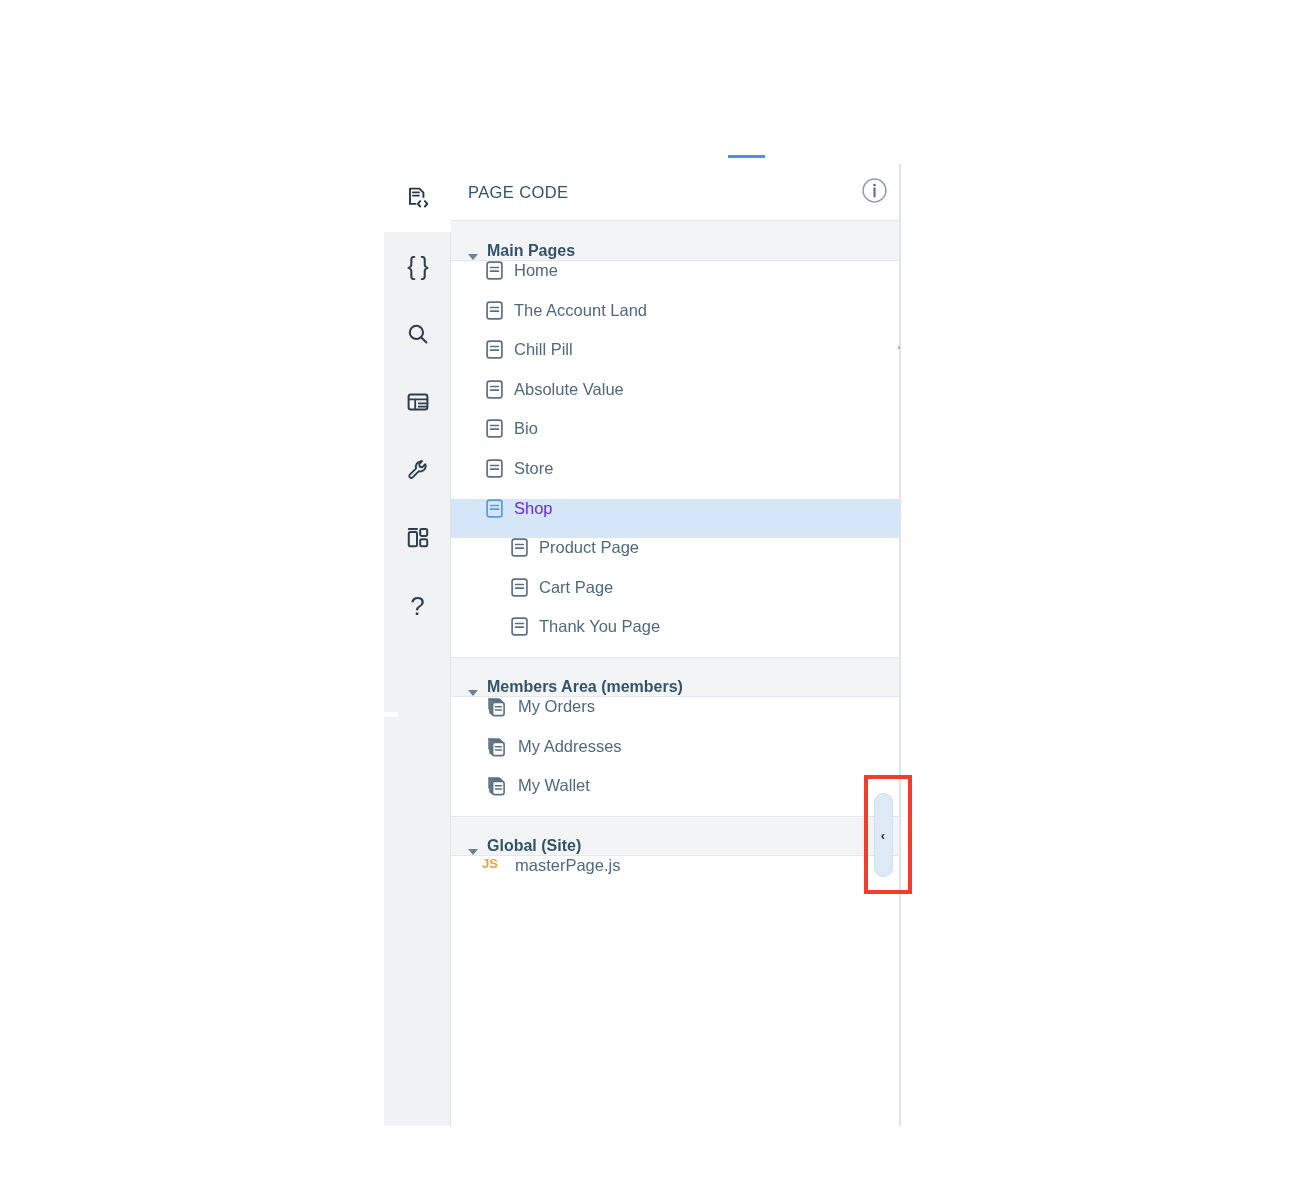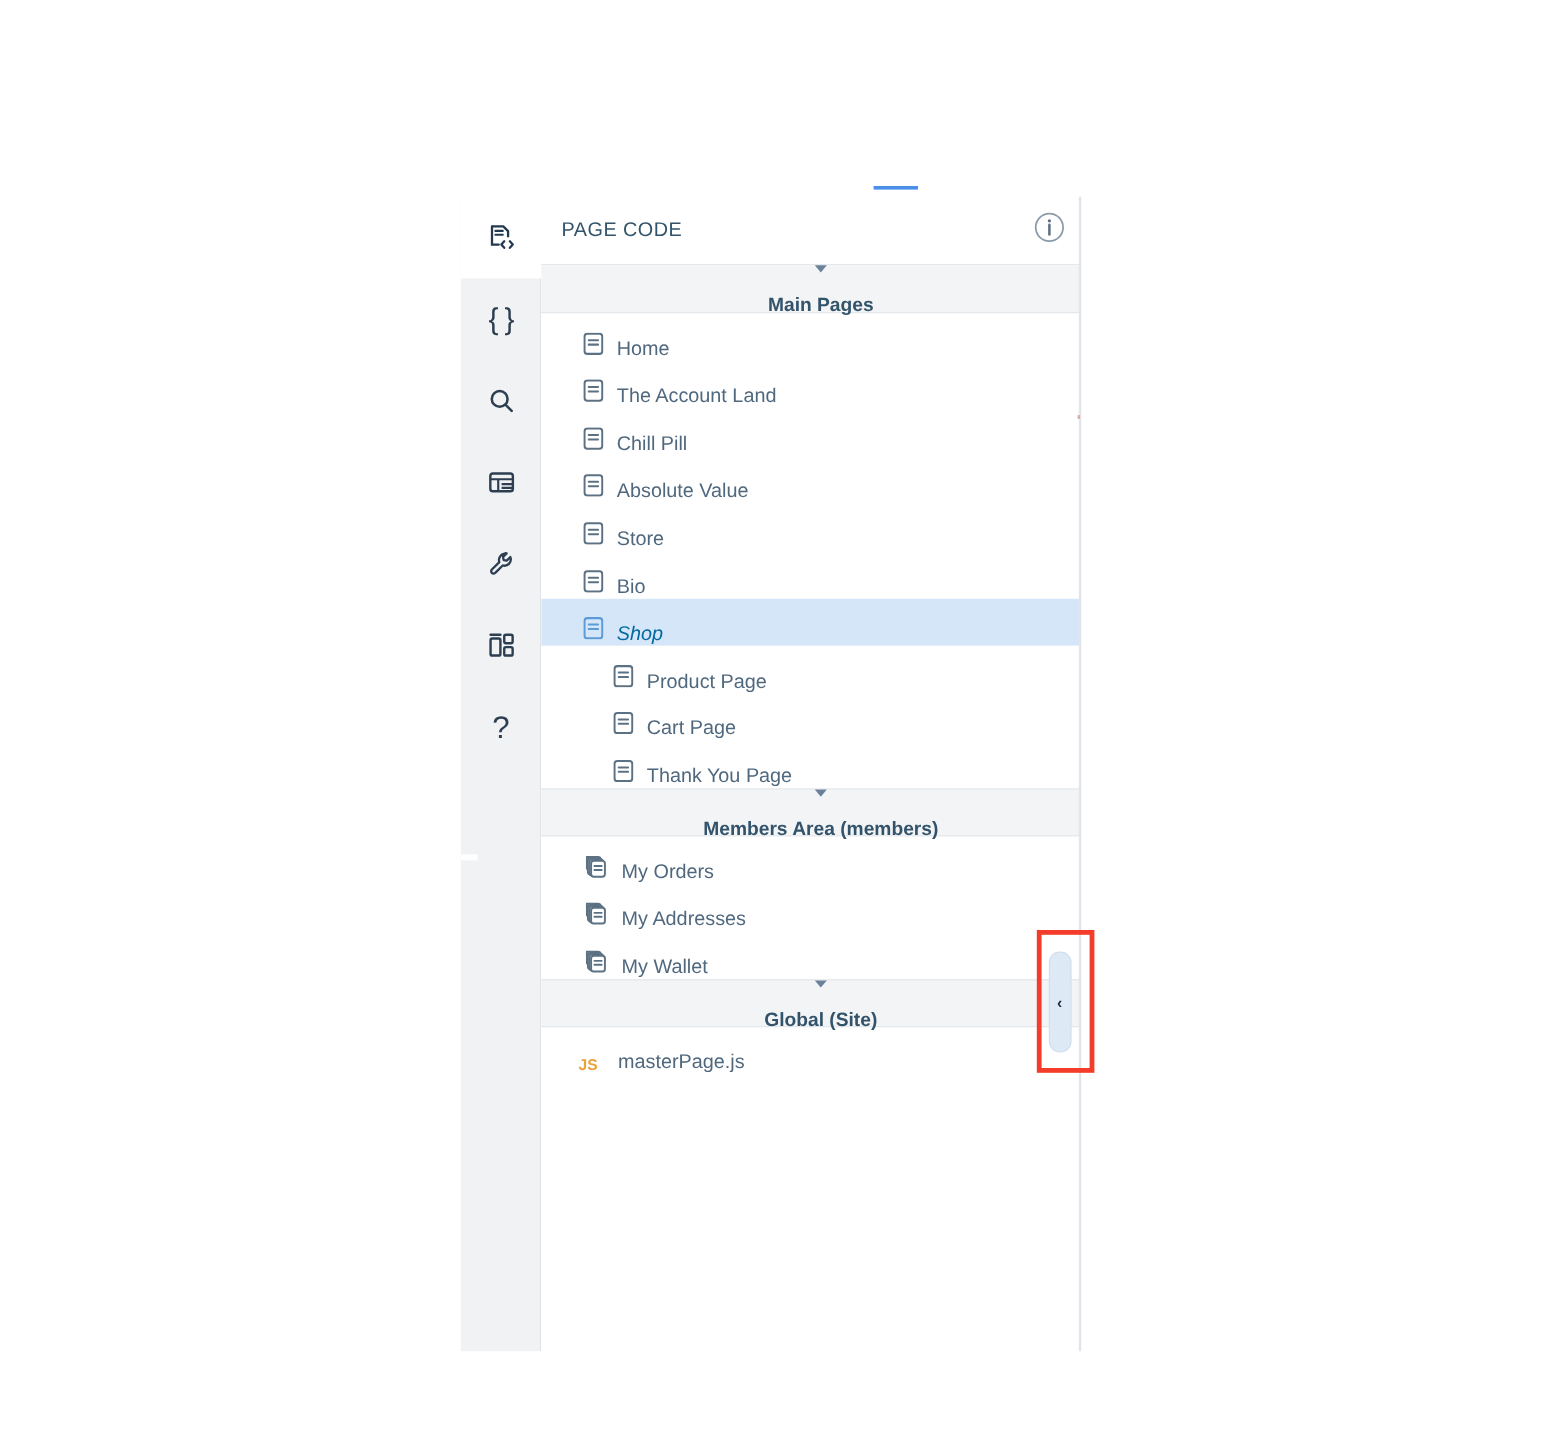--- a/index.html
+++ b/index.html
@@ -91,58 +91,57 @@
     font-weight: 500;
   }
   .info-icon { cursor: pointer; display: block; }
 
   
   .tree { background: #ffffff; }
 
   .section-header {
     height: 40px;
     display: flex;
-    align-items: center;
-    gap: 19px;
+    align-items: flex-end;
+    gap: 9px;
     padding-left: 17px;
     background: #f2f4f6;
     border-bottom: 1px solid #e4e8ec;
     border-top: 1px solid #e4e8ec;
     cursor: pointer;
-    flex-direction: column;
   }
   .section-header:first-child { border-top: none; }
   .caret {
     width: 0; height: 0;
     border-left: 5px solid transparent;
     border-right: 5px solid transparent;
     border-top: 6px solid #6b8199;
   }
   .section-label {
     font-size: 16px;
     font-weight: 700;
     color: #32536a;
   }
 
   .row {
     height: 39.6px;
     display: flex;
-    align-items: flex-end;
+    align-items: flex-start;
     gap: 11px;
     padding-left: 35px;
     cursor: pointer;
   }
   .row.child { padding-left: 60px; }
   .row.selected { background: #d4e6f7; }
   .row-label {
     font-size: 16.5px;
     color: #4a6madd;
     color: #50687e;
   }
-  .row.selected .row-label { color: #0369a1; font-style: italic; }
+  .row.selected .row-label { color: #6d28d9; }
   .row-icon { flex: 0 0 auto; display: block; }
 
   .js-badge {
     font-size: 13px;
     font-weight: 700;
     color: #e8a33d;
     width: 18px;
     text-align: center;
     flex: 0 0 auto;
   }
@@ -309,28 +308,28 @@
                 <rect x="1.1" y="1.1" width="14.8" height="16.8" rx="2.4" stroke="#5c7183" stroke-width="1.7"></rect>
                 <path d="M4.6 6.5h7.8M4.6 10.2h7.8" stroke="#5c7183" stroke-width="1.7" stroke-linecap="round"></path>
               </svg></span>
             <span class="row-label">Absolute Value</span>
           </div>
           <div class="row">
             <span class="row-icon"><svg width="17" height="19" viewBox="0 0 17 19" fill="none">
                 <rect x="1.1" y="1.1" width="14.8" height="16.8" rx="2.4" stroke="#5c7183" stroke-width="1.7"></rect>
                 <path d="M4.6 6.5h7.8M4.6 10.2h7.8" stroke="#5c7183" stroke-width="1.7" stroke-linecap="round"></path>
               </svg></span>
+            <span class="row-label">Bio</span>
+          </div>
+          <div class="row">
+            <span class="row-icon"><svg width="17" height="19" viewBox="0 0 17 19" fill="none">
+                <rect x="1.1" y="1.1" width="14.8" height="16.8" rx="2.4" stroke="#5c7183" stroke-width="1.7"></rect>
+                <path d="M4.6 6.5h7.8M4.6 10.2h7.8" stroke="#5c7183" stroke-width="1.7" stroke-linecap="round"></path>
+              </svg></span>
             <span class="row-label">Store</span>
-          </div>
-          <div class="row">
-            <span class="row-icon"><svg width="17" height="19" viewBox="0 0 17 19" fill="none">
-                <rect x="1.1" y="1.1" width="14.8" height="16.8" rx="2.4" stroke="#5c7183" stroke-width="1.7"></rect>
-                <path d="M4.6 6.5h7.8M4.6 10.2h7.8" stroke="#5c7183" stroke-width="1.7" stroke-linecap="round"></path>
-              </svg></span>
-            <span class="row-label">Bio</span>
           </div>
           <div class="row selected">
             <span class="row-icon"><svg width="17" height="19" viewBox="0 0 17 19" fill="none">
                 <rect x="1.1" y="1.1" width="14.8" height="16.8" rx="2.4" stroke="#5b9bd8" stroke-width="1.7"></rect>
                 <path d="M4.6 6.5h7.8M4.6 10.2h7.8" stroke="#5b9bd8" stroke-width="1.7" stroke-linecap="round"></path>
               </svg></span>
             <span class="row-label">Shop</span>
           </div>
           <div class="row child">
             <span class="row-icon"><svg width="17" height="19" viewBox="0 0 17 19" fill="none">

